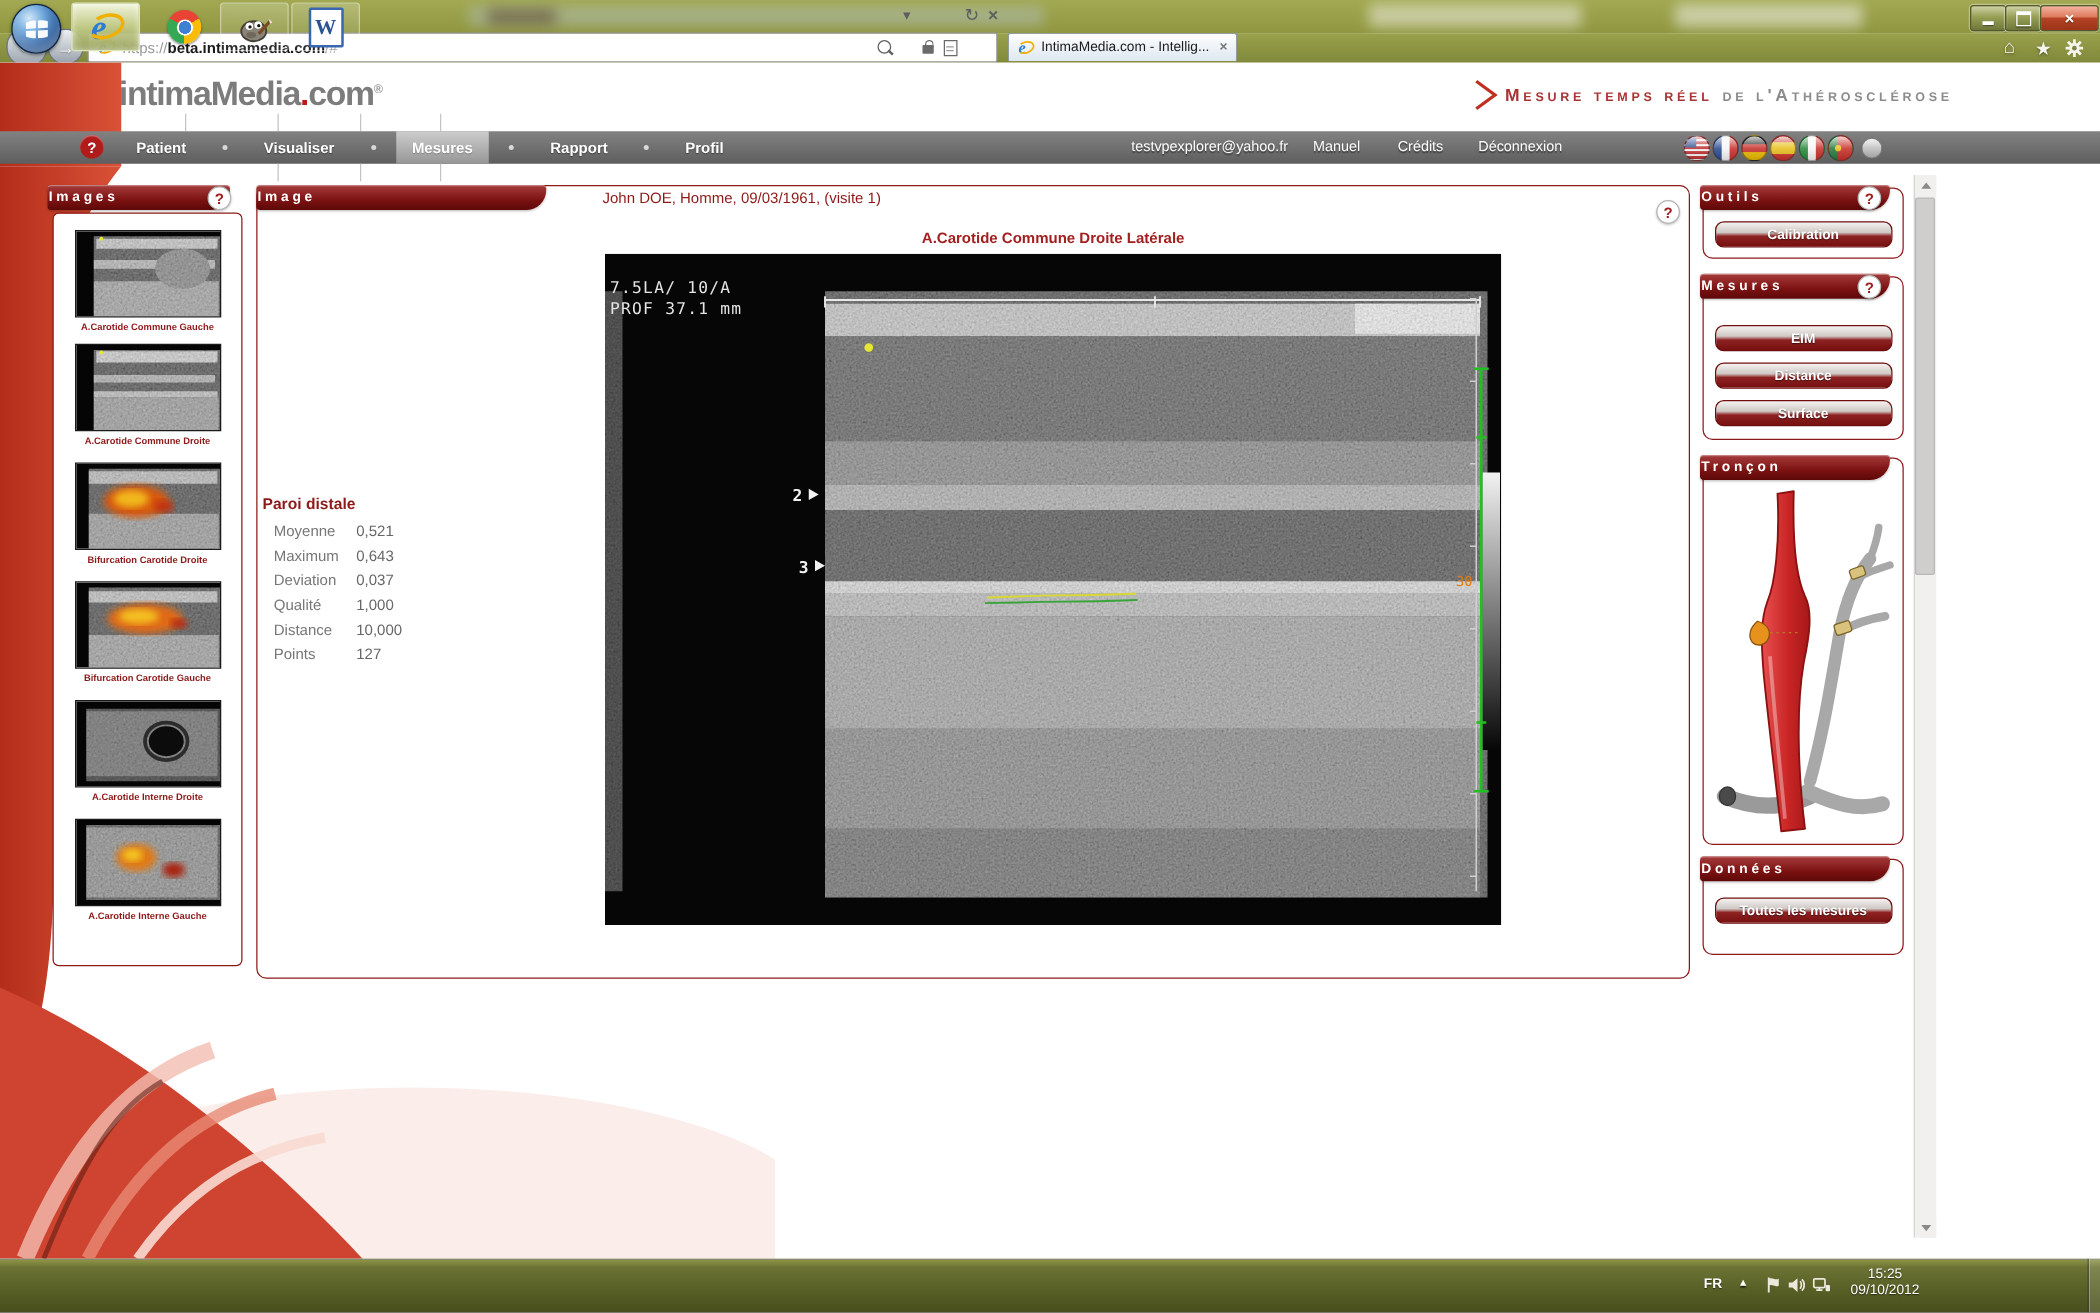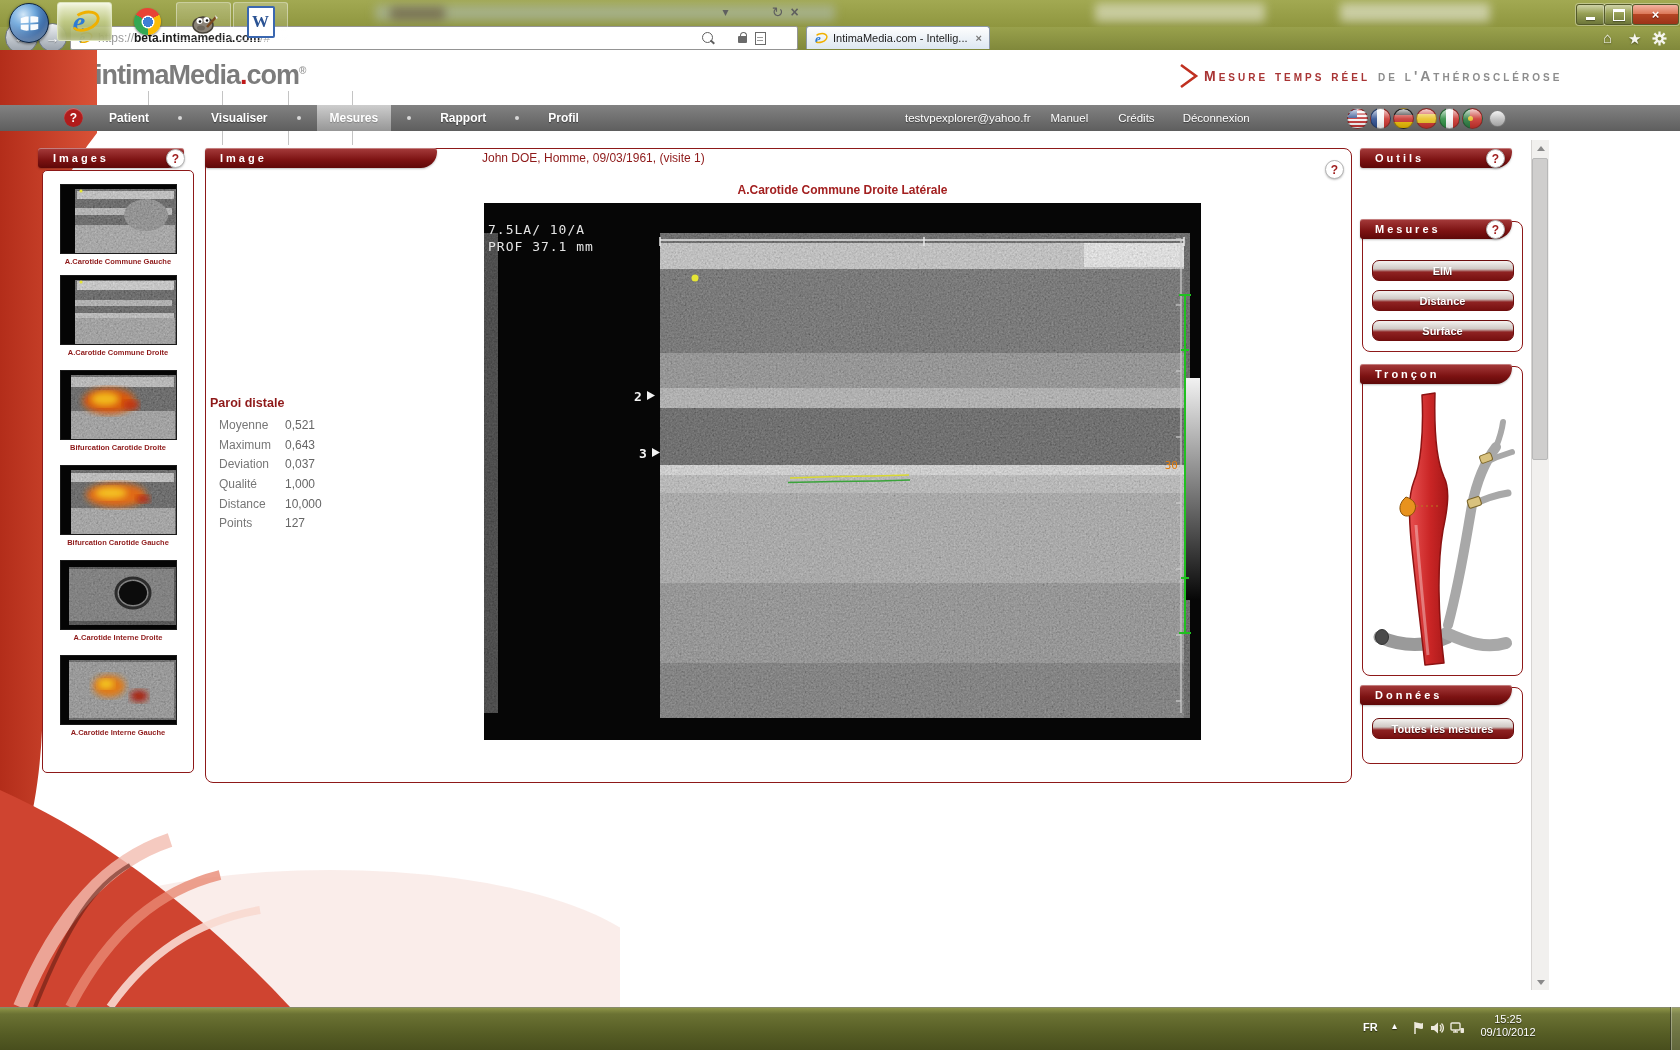--- a/index.html
+++ b/index.html
@@ -76,21 +76,21 @@
   .f-de{background:linear-gradient(180deg,#1d1d1d 34%,#c8312b 34% 67%,#e8b800 67%);}
   .f-es{background:linear-gradient(180deg,#c8312b 27%,#e8c020 27% 73%,#c8312b 73%);}
   .f-it{background:linear-gradient(90deg,#2a8a3e 34%,#f5f5f5 34% 66%,#c8312b 66%);}
   .f-pt{background:linear-gradient(90deg,#2a7a3e 38%,#c8312b 38%);}
   .f-pt::before{content:"";position:absolute;left:5px;top:7px;width:5px;height:5px;border-radius:50%;background:#e8c020;}
   .f-ghost{background:rgba(255,255,255,.55);}
 
   
   .ptab{height:20px;background:linear-gradient(180deg,#a63c3c,#7c1212 60%,#5e0808);
     border-radius:3px 3px 16px 3px;color:#fff;font-size:11px;font-weight:bold;letter-spacing:3px;
-    display:flex;align-items:center;padding-left:15px;box-sizing:border-box;
+    display:flex;align-items:center;padding-left:1px;box-sizing:border-box;
     box-shadow:inset 0 1px 0 rgba(255,255,255,.35),0 1px 2px rgba(0,0,0,.25);}
   .help-badge{width:17px;height:17px;border-radius:50%;background:#fff;border:1px solid #b5b5b5;
     color:#a02020;font-weight:bold;font-size:12px;display:flex;align-items:center;justify-content:center;
     box-shadow:0 1px 2px rgba(0,0,0,.25);}
   .pbody{background:#fff;border:1px solid #8e1919;border-radius:5px;box-sizing:border-box;}
   .btn-red{height:21px;border-radius:7px;border:1px solid #6d0d0d;cursor:pointer;
     background:linear-gradient(180deg,#f4f2f0 0%,#cfc8c4 42%,#8e2222 58%,#771010 100%);
     color:#fff;font-size:11px;font-weight:bold;text-shadow:0 1px 1px rgba(0,0,0,.55);
     display:flex;align-items:center;justify-content:center;box-sizing:border-box;}
 
@@ -444,20 +444,23 @@
       <g stroke="#20c020" stroke-width="2">
         <line x1="701" y1="92" x2="701" y2="430"></line>
         <line x1="695" y1="92" x2="707" y2="92"></line>
           <line x1="695" y1="430" x2="707" y2="430"></line>
         <line x1="697" y1="147" x2="705" y2="147"></line>
           <line x1="697" y1="375" x2="705" y2="375"></line>
       </g>
       <text x="694" y="266" text-anchor="end" fill="#e07d10" font-size="11" font-family="DejaVu Sans Mono,monospace">30</text>
     </svg>
 
+    <div class="abs pbody" style="left:1362px;top:100px;width:161px;height:57px;border-radius:8px;">
+      <div class="btn-red" style="width:142px;margin:26px auto 0;">Calibration</div>
+    </div>
     <div class="abs ptab" style="left:1360px;top:98px;width:152px;">
         <span>Outils</span>
       </div>
     <div class="abs help-badge" style="left:1486px;top:99px;">?</div>
 
     <div class="abs pbody" style="left:1362px;top:171px;width:161px;height:131px;border-radius:8px;">
       <div class="btn-red" style="width:142px;margin:38px auto 0;">EIM</div>
       <div class="btn-red" style="width:142px;margin:9px auto 0;">Distance</div>
       <div class="btn-red" style="width:142px;margin:9px auto 0;">Surface</div>
     </div>

